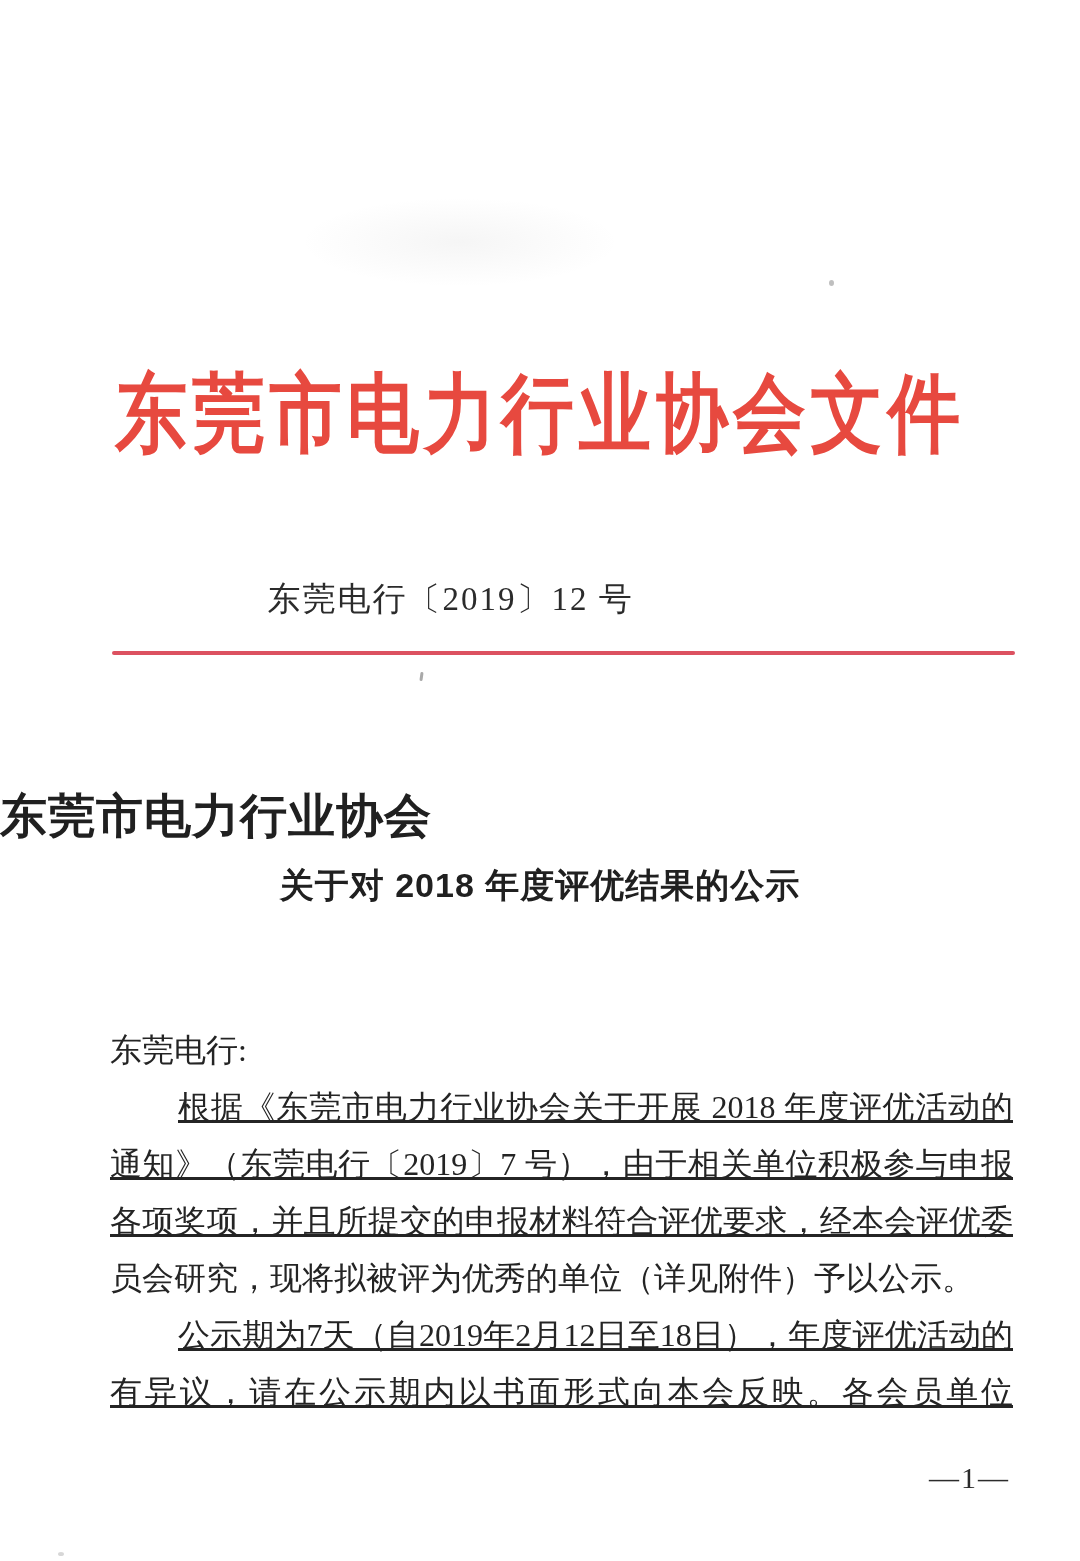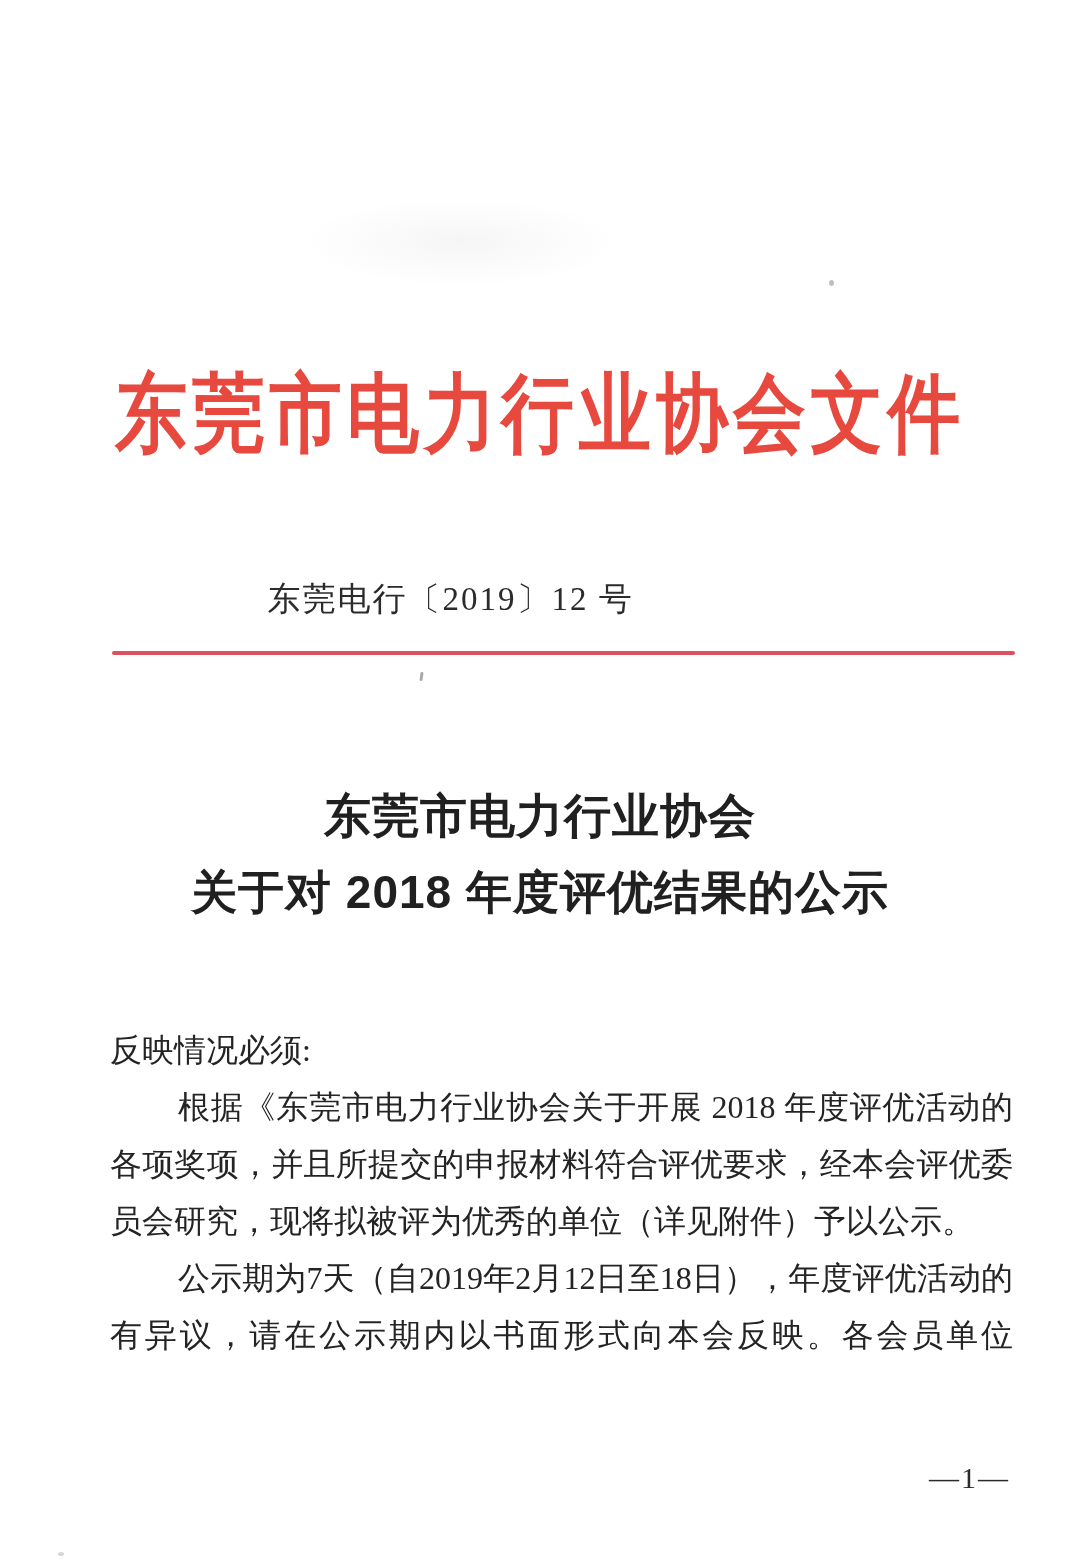--- a/index.html
+++ b/index.html
@@ -62,38 +62,38 @@
     background: var(--rule-red, #dc5160);
     border-radius: 2px;
   }
 
   
   .notice-title-1 {
     position: absolute;
     top: 776px;
     left: 0;
     width: 1080px;
-    text-align: center;
+    text-align: left;
     font-family: "Liberation Sans", "DejaVu Sans", sans-serif;
     font-weight: bold;
     font-size: 47px;
     line-height: 1.2;
     letter-spacing: 1px;
     color: #202020;
     white-space: nowrap;
   }
   .notice-title-2 {
     position: absolute;
     top: 853px;
     left: 0;
     width: 1080px;
     text-align: center;
     font-family: "Liberation Sans", "DejaVu Sans", sans-serif;
     font-weight: bold;
-    font-size: 46px;
+    font-size: 34px;
     line-height: 1.2;
     letter-spacing: 1px;
     color: #202020;
     white-space: nowrap;
   }
 
   
   .body-text {
     position: absolute;
     top: 1010px;
@@ -104,20 +104,21 @@
   }
   .bline {
     height: 57px;
     line-height: 57px;
     white-space: nowrap;
     overflow: hidden;
   }
   .bline.fill {
     text-align: justify;
     text-align-last: justify;
+    text-decoration: underline;
   }
   .bline.indent { padding-left: 68px; }
 
   
   .page-number {
     position: absolute;
     top: 1448px;
     right: 70px;
     font-size: 30px;
     line-height: 1.2;
@@ -160,22 +161,23 @@
 
   <div class="doc-number">东莞电行〔2019〕12 号</div>
 
   <div class="red-rule"></div>
 
   <div class="notice-title-1">东莞市电力行业协会</div>
 
   <div class="notice-title-2">关于对 2018 年度评优结果的公示</div>
 
   <div class="body-text">
-    <div class="bline">反映情况必须:</div>
+    <div class="bline">东莞电行:</div>
     <div class="bline indent fill">根据《东莞市电力行业协会关于开展 2018 年度评优活动的</div>
+    <div class="bline fill">通知》（东莞电行〔2019〕7 号），由于相关单位积极参与申报</div>
     <div class="bline fill">各项奖项，并且所提交的申报材料符合评优要求，经本会评优委</div>
     <div class="bline">员会研究，现将拟被评为优秀的单位（详见附件）予以公示。</div>
     <div class="bline indent fill">公示期为7天（自2019年2月12日至18日），年度评优活动的</div>
     <div class="bline fill">有异议，请在公示期内以书面形式向本会反映。各会员单位</div>
   </div>
 
   <div class="page-number">—1—</div>
 
 </div>
 

